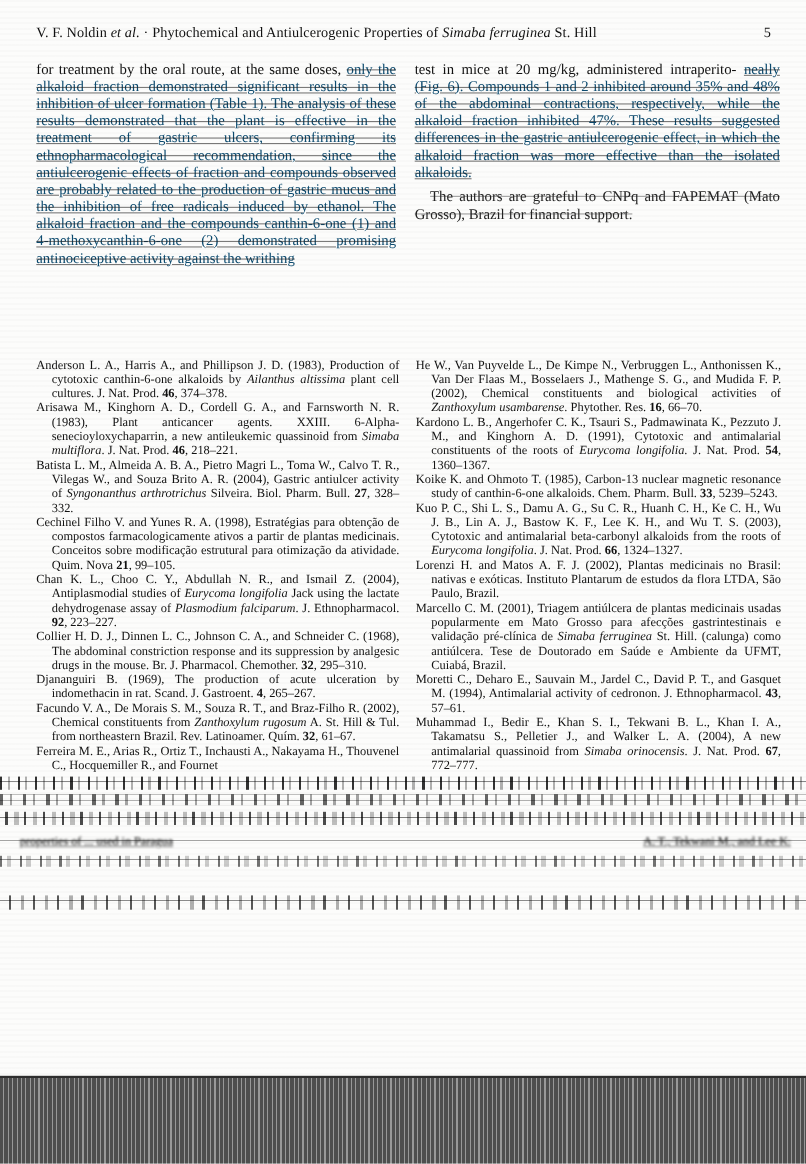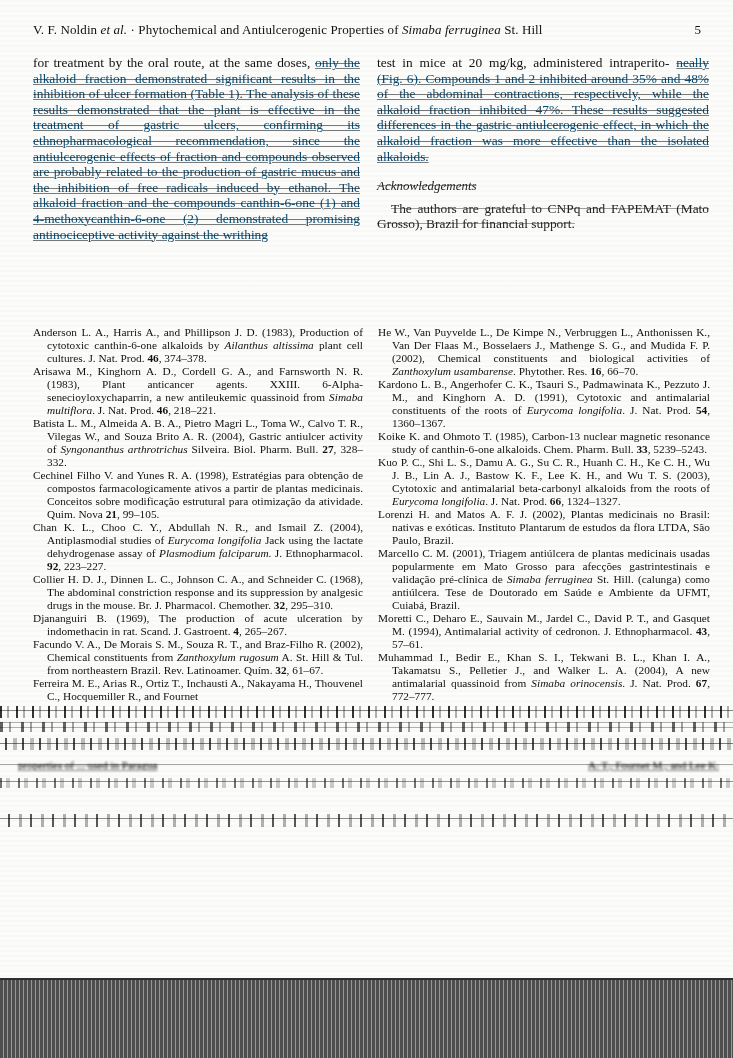--- a/index.html
+++ b/index.html
@@ -106,21 +106,20 @@
     <span><span>V. F. Noldin </span><span style="font-style: italic;">et al.</span><span> · Phytochemical and Antiulcerogenic Properties of </span><span style="font-style: italic;">Simaba ferruginea</span><span> St. Hill</span></span>
     <span class="pageno">5</span>
   </div>
 
   <div class="intro">
     <div class="col-l">
       <p><span>for treatment by the oral route, at the same doses, </span><span class="degraded">only the alkaloid fraction demonstrated significant results in the inhibition of ulcer formation (Table 1). The analysis of these results demonstrated that the plant is effective in the treatment of gastric ulcers, confirming its ethnopharmacological recommendation, since the antiulcerogenic effects of fraction and compounds observed are probably related to the production of gastric mucus and the inhibition of free radicals induced by ethanol. The alkaloid fraction and the compounds canthin-6-one (1) and 4-methoxycanthin-6-one (2) demonstrated promising antinociceptive activity against the writhing</span></p>
     </div>
     <div class="col-r">
       <p><span>test in mice at 20 mg/kg, administered intraperito- </span><span class="degraded">neally (Fig. 6). Compounds 1 and 2 inhibited around 35% and 48% of the abdominal contractions, respectively, while the alkaloid fraction inhibited 47%. These results suggested differences in the gastric antiulcerogenic effect, in which the alkaloid fraction was more effective than the isolated alkaloids.</span></p>
-      <p class="ack-head degraded-lite">Acknowledgements</p>
       <p class="ack-body degraded-lite">The authors are grateful to CNPq and FAPEMAT (Mato Grosso), Brazil for financial support.</p>
     </div>
   </div>
 
   <div class="references">
     <div class="col-l">
         <p class="ref"><span>Anderson L. A., Harris A., and Phillipson J. D. (1983), Production of cytotoxic canthin-6-one alkaloids by </span><span style="font-style: italic;">Ailanthus altissima</span><span> plant cell cultures. J. Nat. Prod. </span><span style="font-weight: bold;">46</span><span>, 374–378.</span></p>
         <p class="ref"><span>Arisawa M., Kinghorn A. D., Cordell G. A., and Farnsworth N. R. (1983), Plant anticancer agents. XXIII. 6-Alpha-senecioyloxychaparrin, a new antileukemic quassinoid from </span><span style="font-style: italic;">Simaba multiflora</span><span>. J. Nat. Prod. </span><span style="font-weight: bold;">46</span><span>, 218–221.</span></p>
         <p class="ref"><span>Batista L. M., Almeida A. B. A., Pietro Magri L., Toma W., Calvo T. R., Vilegas W., and Souza Brito A. R. (2004), Gastric antiulcer activity of </span><span style="font-style: italic;">Syngonanthus arthrotrichus</span><span> Silveira. Biol. Pharm. Bull. </span><span style="font-weight: bold;">27</span><span>, 328–332.</span></p>
         <p class="ref"><span>Cechinel Filho V. and Yunes R. A. (1998), Estratégias para obtenção de compostos farmacologicamente ativos a partir de plantas medicinais. Conceitos sobre modificação estrutural para otimização da atividade. Quim. Nova </span><span style="font-weight: bold;">21</span><span>, 99–105.</span></p>
@@ -142,21 +141,21 @@
       </div>
   </div>
 
   <div class="noise-region">
     <div class="nb nb1"></div>
     <div class="nb nb2"></div>
     <div class="nb nb3"></div>
     <div class="nb nb4">
       <div class="frag-row">
         <span class="frag">properties of ... used in Paragua</span>
-        <span class="frag">A. T., Fournet M., and Lee K.</span>
+        <span class="frag">A. T., Tekwani M., and Lee K.</span>
       </div>
     </div>
     <div class="nb nb5"></div>
     <div class="nb nb6"></div>
   </div>
 
   <div class="footer-band"></div>
 
 </div>
 

